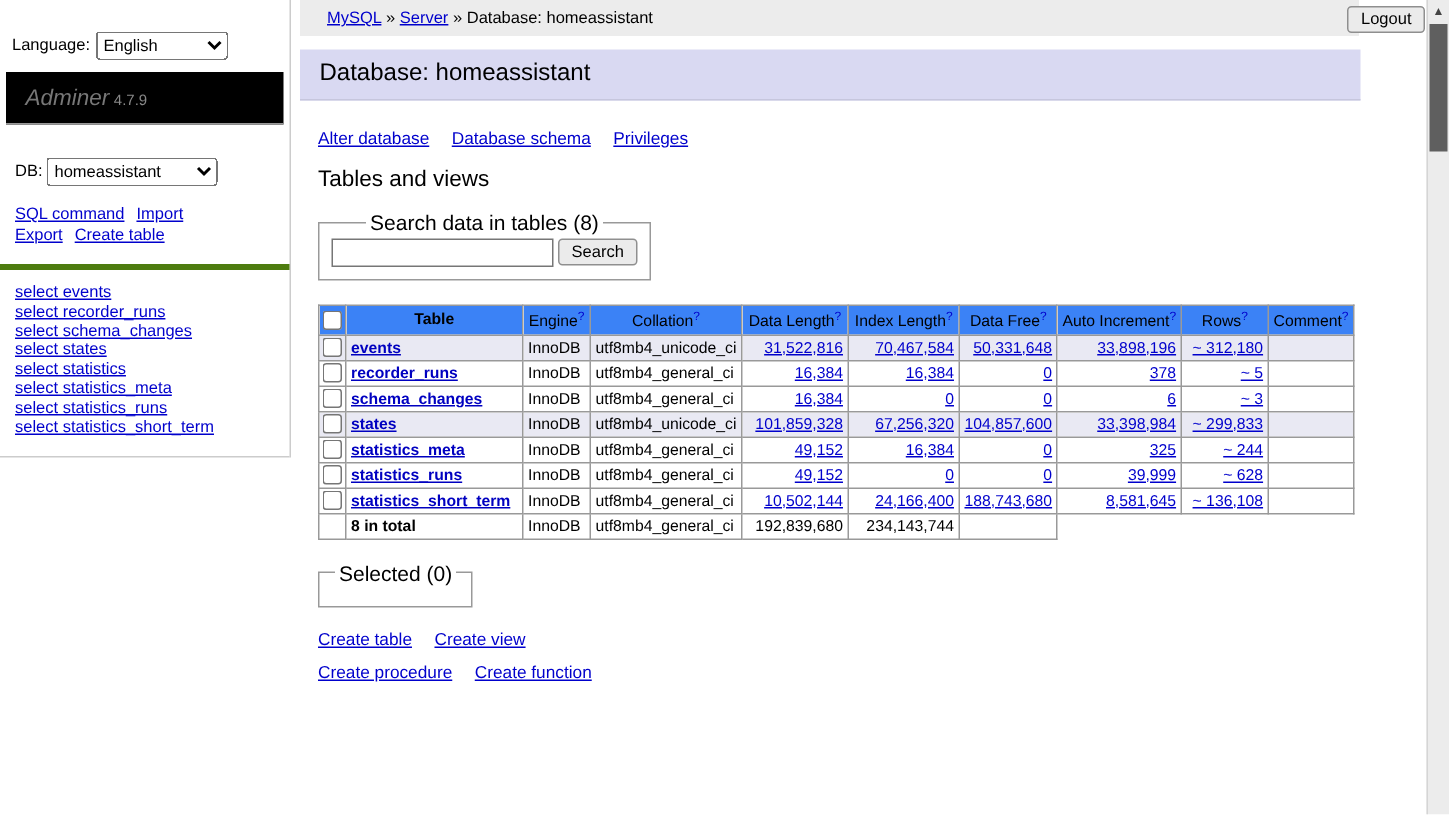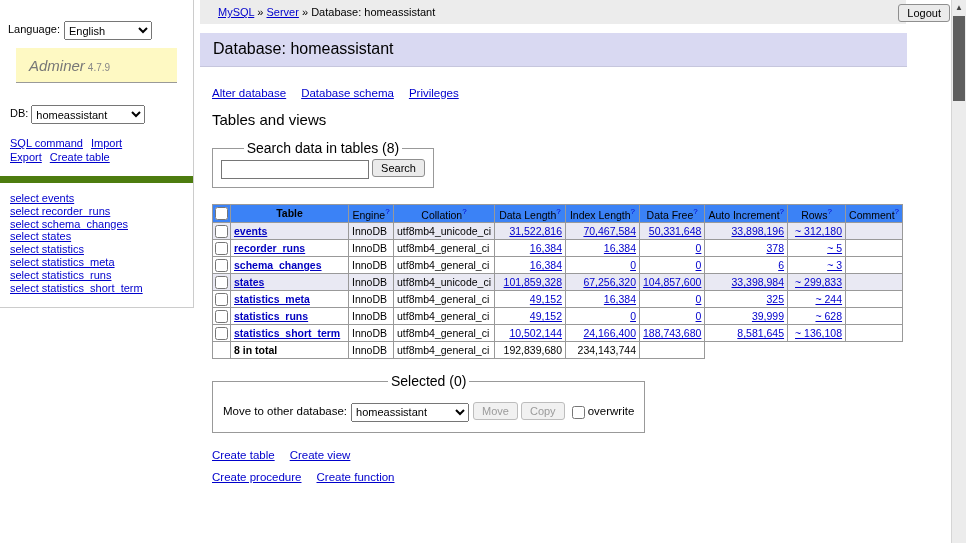--- a/index.html
+++ b/index.html
@@ -9,27 +9,27 @@
     background: #fff; color: #000;
     font-family: "Liberation Sans", sans-serif; font-size: 11px;
   }
   a.lnk, span.lnk { color: #0000cc; text-decoration: underline; cursor: pointer; }
 
   
   .sidebar { position: absolute; left: 0; top: 0; width: 194px; background: #fff; border-right: 1px solid #ccc; }
   .lang-row { padding: 21px 8px 4px; }
   .lang-label { margin-right: 4px; }
   .lang-select { width: 88px; height: 19px; font-size: 11px; font-family: inherit; vertical-align: middle; }
-  .app-title { margin: 4px 16px 0; padding: 9px 13px 8px; background: #fef9c3; border-bottom: 1px solid #999; font-weight: normal; font-size: 15px; }
+  .app-title { margin: 4px 4px 0; padding: 9px 13px 8px; background: #000000; border-bottom: 1px solid #999; font-weight: normal; font-size: 15px; }
   .app-name { font-style: italic; color: #777; text-decoration: none; cursor: pointer; }
   .app-version { color: #888; font-size: 10px; margin-left: 3px; }
   .db-row { padding: 22px 10px 10px; }
   .db-label { margin-right: 3px; }
   .db-select { width: 114px; height: 19px; font-size: 11px; font-family: inherit; vertical-align: middle; }
-  .menu-block { padding: 2px 10px 12px; border-bottom: 7px solid #4d7c0f; }
+  .menu-block { padding: 2px 10px 12px; border-bottom: 4px solid #4d7c0f; }
   .menu-actions-wrap { width: 128px; }
   .menu-actions-wrap .act-lnk { margin-right: 8px; line-height: 14px; display: inline-block; }
   .tables-block { padding: 9px 10px 13px; border-bottom: 1px solid #ccc; }
   .tables-block .tbl-lnk { display: block; line-height: 12.8px; width: fit-content; }
 
   
   .topbar-bg { position: absolute; left: 200px; top: 0; width: 706px; height: 24px; background: #ececec; line-height: 24px; padding: 0 18px; white-space: nowrap; overflow: hidden; }
   .bc-sep { color: #000; }
   .bc-current { color: #000; }
   .logout-wrap { position: absolute; top: 4px; right: 16px; }
@@ -251,23 +251,20 @@
             <td>utf8mb4_general_ci</td>
             <td class="num">192,839,680</td>
             <td class="num">234,143,744</td>
             <td></td>
           </tr>
         </tfoot>
     </table>
 
     <fieldset class="sel-fs">
       <legend>Selected (0)</legend>
-      <div class="move-row">
-        <span>Move to other database:</span><select class="move-select"><option>homeassistant</option></select><button class="btn" disabled="">Move</button><button class="btn" disabled="">Copy</button><label class="ovr"><input type="checkbox" style=""><span>overwrite</span></label>
-      </div>
     </fieldset>
 
     <div class="links-row create-links"><a class="lnk row-lnk">Create table</a><a class="lnk row-lnk">Create view</a></div>
 
     <div class="links-row routines-links"><a class="lnk row-lnk">Create procedure</a><a class="lnk row-lnk">Create function</a></div>
 
   </div>
 </div>
 
 <div class="scrollbar">

